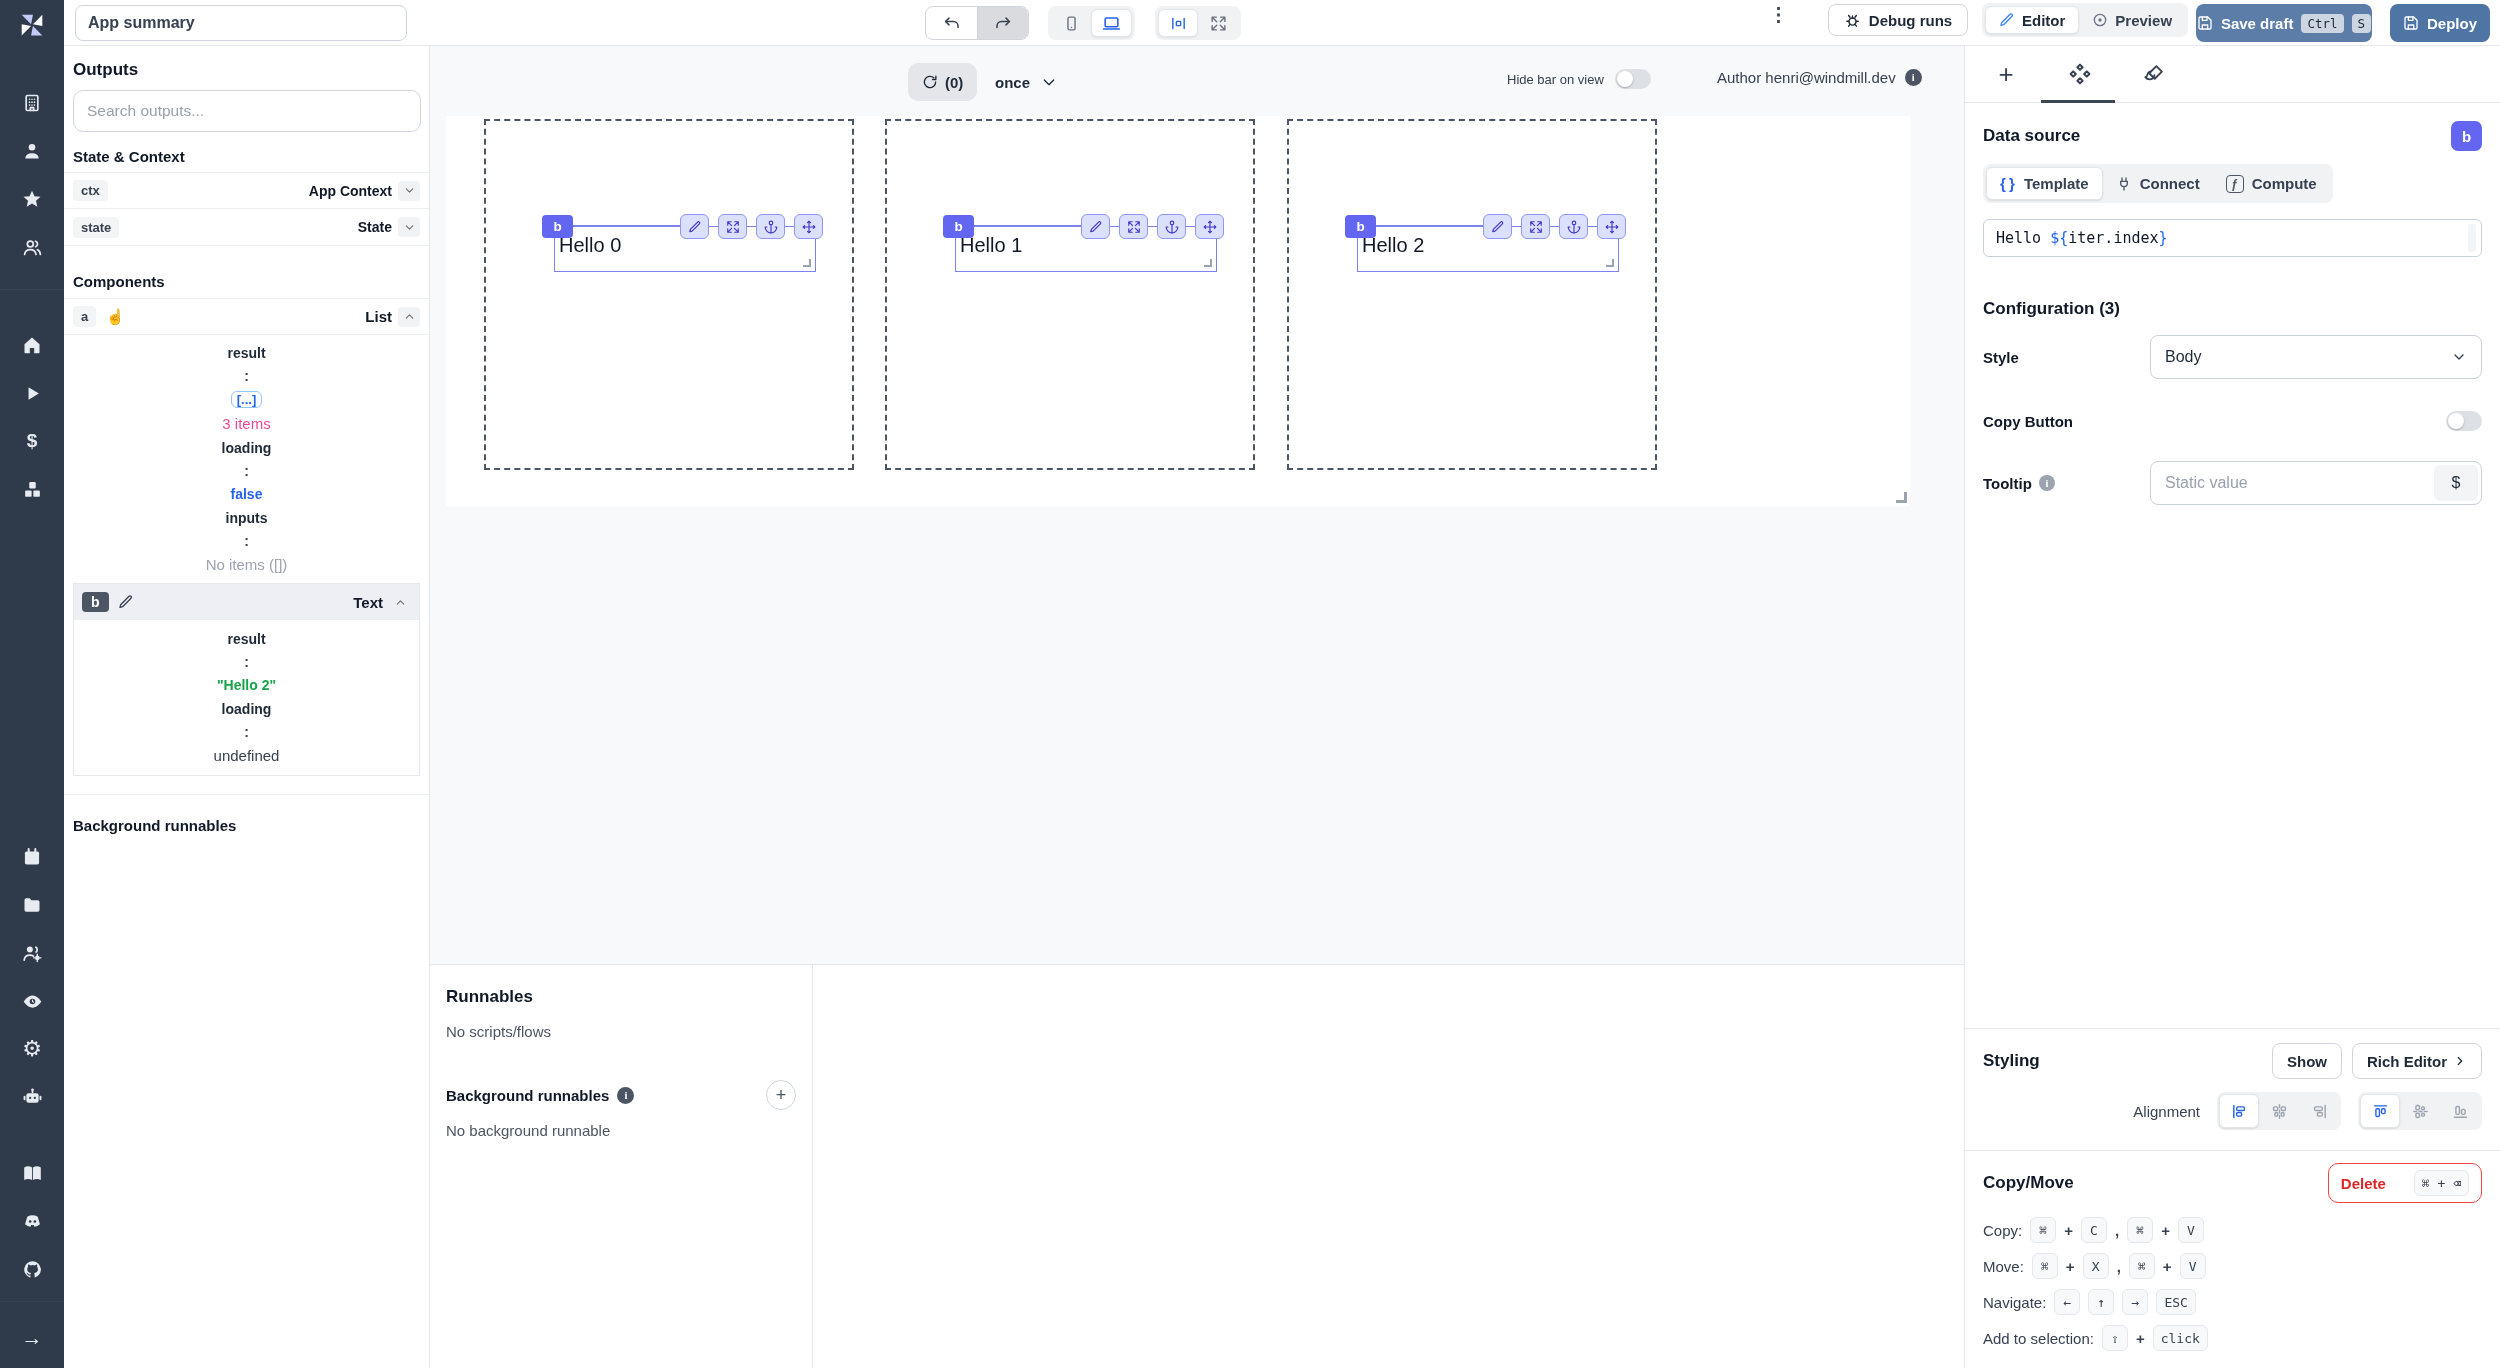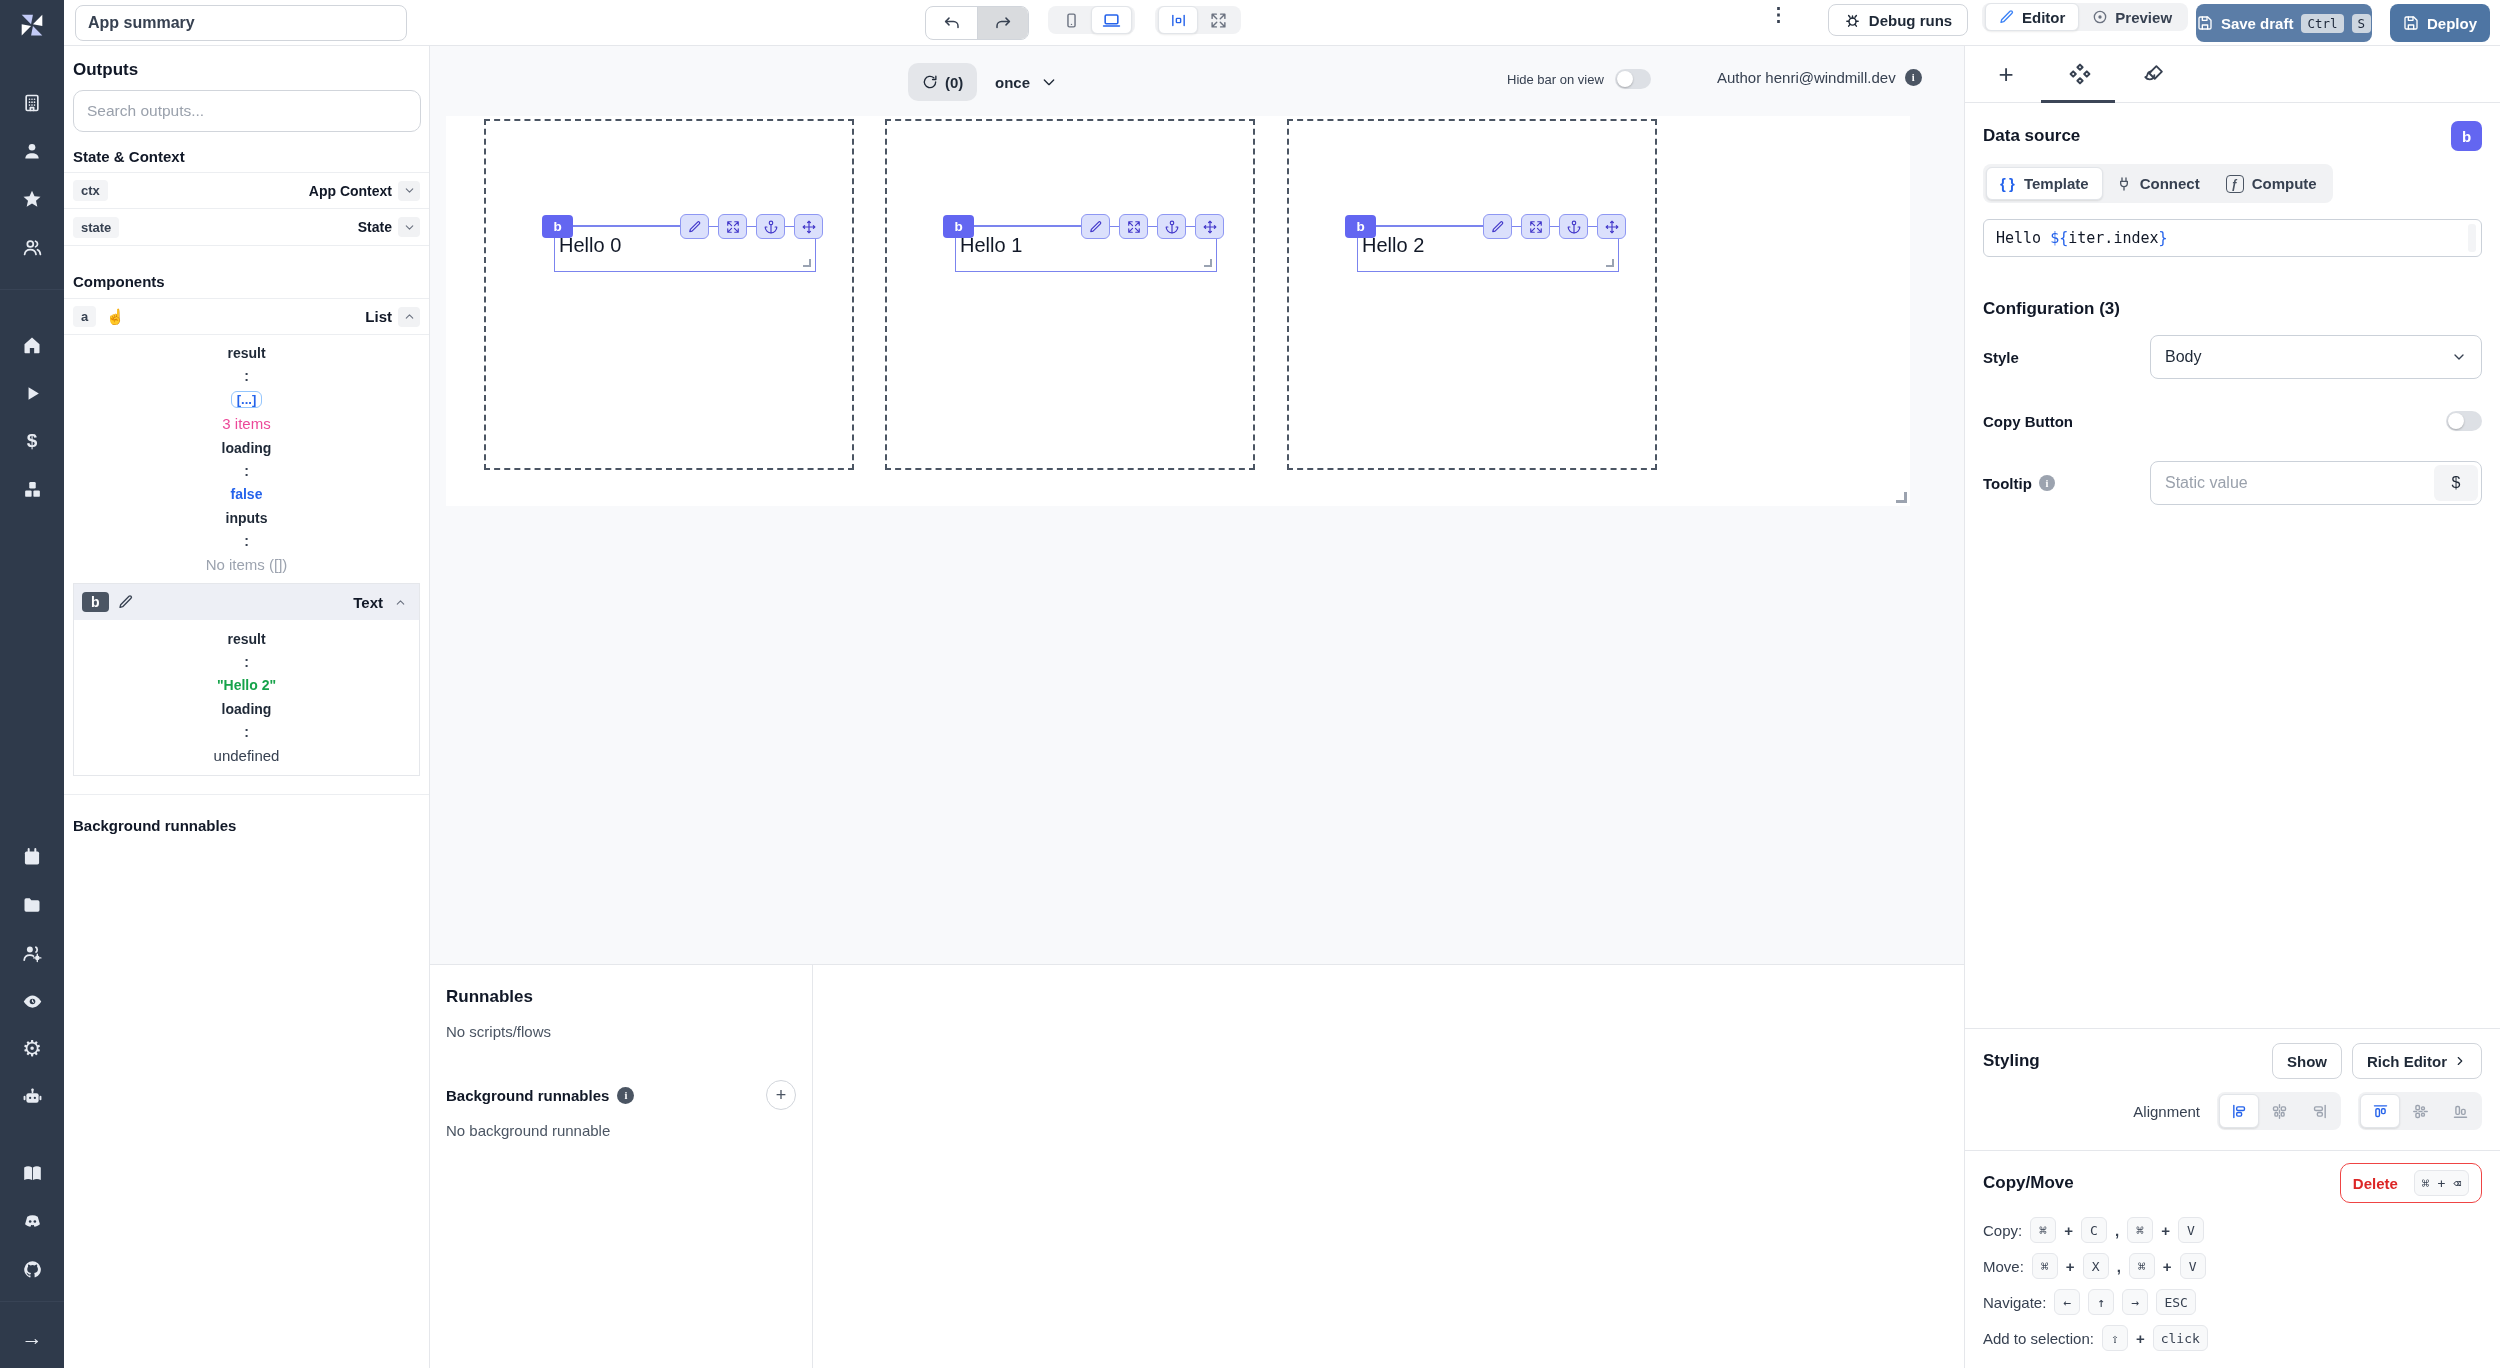--- a/index.html
+++ b/index.html
@@ -12,21 +12,21 @@
   #rail { position:absolute; left:0; top:0; width:64px; height:1368px; background:#2f3a4b; z-index:30; }
   #rail .logo { position:absolute; top:8px; left:0; width:64px; height:36px; display:flex; align-items:center; justify-content:center; }
   .rail-group { position:absolute; left:0; width:64px; display:flex; flex-direction:column; align-items:center; }
   .rail-icon { width:64px; height:48px; display:flex; align-items:center; justify-content:center; color:#e7ebf2; font-size:20px; cursor:pointer; }
   .rail-div { position:absolute; left:0; width:64px; border-top:1px solid #46526366; }
 
   
   #header { position:absolute; left:64px; top:0; width:2436px; height:46px; background:#fff; border-bottom:1px solid #e5e7eb; z-index:20; }
   #app-title { position:absolute; left:11px; top:5px; width:332px; height:36px; border:1px solid #d1d5db; border-radius:8px; padding:0 12px; font-size:16px; font-weight:700; color:#374151; font-family:"Liberation Sans",sans-serif; outline:none; background:#fff; }
   .hgroup { position:absolute; top:6px; height:34px; display:flex; align-items:center; }
-  .seg-wrap { background:#f1f2f4; border-radius:8px; padding:3px; display:flex; align-items:center; height:28px; }
+  .seg-wrap { background:#f1f2f4; border-radius:8px; padding:3px; display:flex; align-items:center; height:34px; }
   .seg-btn { height:28px; min-width:40px; padding:0 10px; display:flex; align-items:center; justify-content:center; border-radius:6px; color:#6b7280; }
   .seg-btn.on { background:#fff; border:1px solid #e2e5e9; box-shadow:0 1px 2px rgba(0,0,0,.08); color:#2563eb; }
   #undo-redo { border:1px solid #d1d5db; border-radius:8px; overflow:hidden; height:34px; }
   #undo-redo .half { width:51px; height:100%; display:flex; align-items:center; justify-content:center; color:#374151; }
   #undo-redo .half.pressed { background:#d9dbde; border-left:1px solid #d1d5db; }
   #kebab { position:absolute; left:1705px; top:8px; font-size:19px; font-weight:700; color:#374151; letter-spacing:0; line-height:14px; cursor:pointer; }
   .btn { display:flex; align-items:center; justify-content:center; gap:8px; border-radius:8px; font-size:15px; font-weight:700; cursor:pointer; }
   #debug-btn { position:absolute; left:1764px; top:4px; width:140px; height:32px; background:#fff; border:1px solid #d1d5db; color:#1f2937; }
   #ed-prev { position:absolute; left:1918px; top:3px; }
   #ed-prev .seg-btn { font-weight:700; font-size:15px; gap:7px; padding:0 13px; color:#374151; }
@@ -118,21 +118,21 @@
   .dollar-btn { width:44px; align-self:stretch; background:#f3f4f6; border-left:1px solid #e5e7eb; display:flex; align-items:center; justify-content:center; font-size:16px; color:#1f2937; cursor:pointer; border-radius:0 8px 8px 0; margin:3px; border-radius:6px; border:none; }
   #styling-sec { position:absolute; left:0; top:982px; width:100%; border-top:1px solid #e5e7eb; padding:14px 18px 0; }
   .sty-hdr { display:flex; align-items:center; }
   .sty-btn { margin-left:10px; height:36px; border:1px solid #d1d5db; border-radius:8px; background:#fff; display:flex; align-items:center; gap:6px; padding:0 14px; font-size:15px; font-weight:700; color:#1f2937; cursor:pointer; }
   .align-row { margin-top:13px; display:flex; align-items:center; justify-content:flex-end; gap:17px; }
   .align-lbl { font-size:15px; color:#374151; }
   .align-group { background:#f1f2f4; border-radius:8px; padding:2px; display:flex; }
   .al-btn { width:40px; height:34px; display:flex; align-items:center; justify-content:center; border-radius:6px; color:#9ca3af; cursor:pointer; }
   .al-btn.on { background:#fff; border:1px solid #e2e5e9; box-shadow:0 1px 2px rgba(0,0,0,.1); color:#2563eb; }
   #copymove-sec { position:absolute; left:0; top:1104px; width:100%; border-top:1px solid #e5e7eb; padding:12px 18px 0; }
-  #delete-btn { margin-left:auto; height:40px; border:1.5px solid #ef4444; border-radius:10px; background:#fff; display:flex; align-items:center; gap:16px; padding:0 12px; cursor:pointer; }
+  #delete-btn { margin-left:auto; height:40px; border:1.5px solid #ef4444; border-radius:10px; background:#fff; display:flex; align-items:center; gap:28px; padding:0 12px; cursor:pointer; }
   #delete-btn .lbl { color:#dc2626; font-size:15px; font-weight:700; }
   .kbd { min-width:26px; height:26px; padding:0 7px; background:#f8f9fa; border:1px solid #e5e7eb; border-radius:6px; display:inline-flex; align-items:center; justify-content:center; font-family:"DejaVu Sans Mono",monospace; font-size:13px; color:#374151; }
   .sc-row { display:flex; align-items:center; gap:8px; margin-top:10px; font-size:15px; color:#374151; height:26px; }
   .sc-sep { color:#374151; font-weight:600; }
 </style>
 </head>
 <body>
 
 <nav id="rail">
   <div class="logo">

